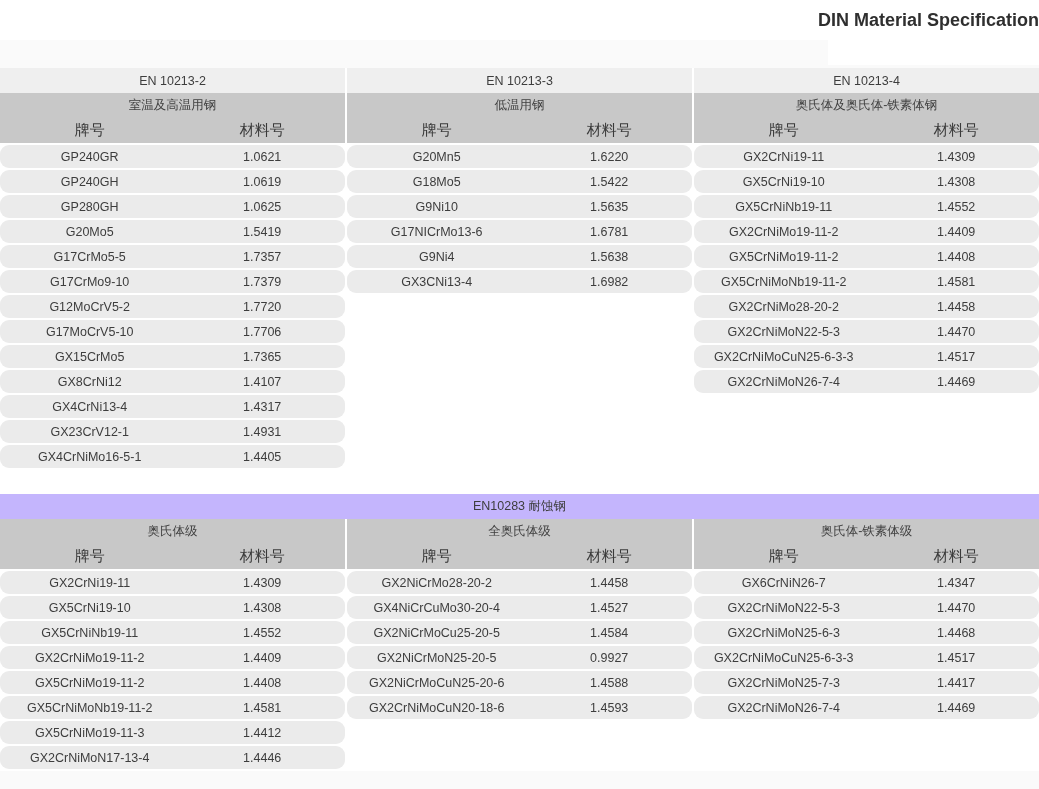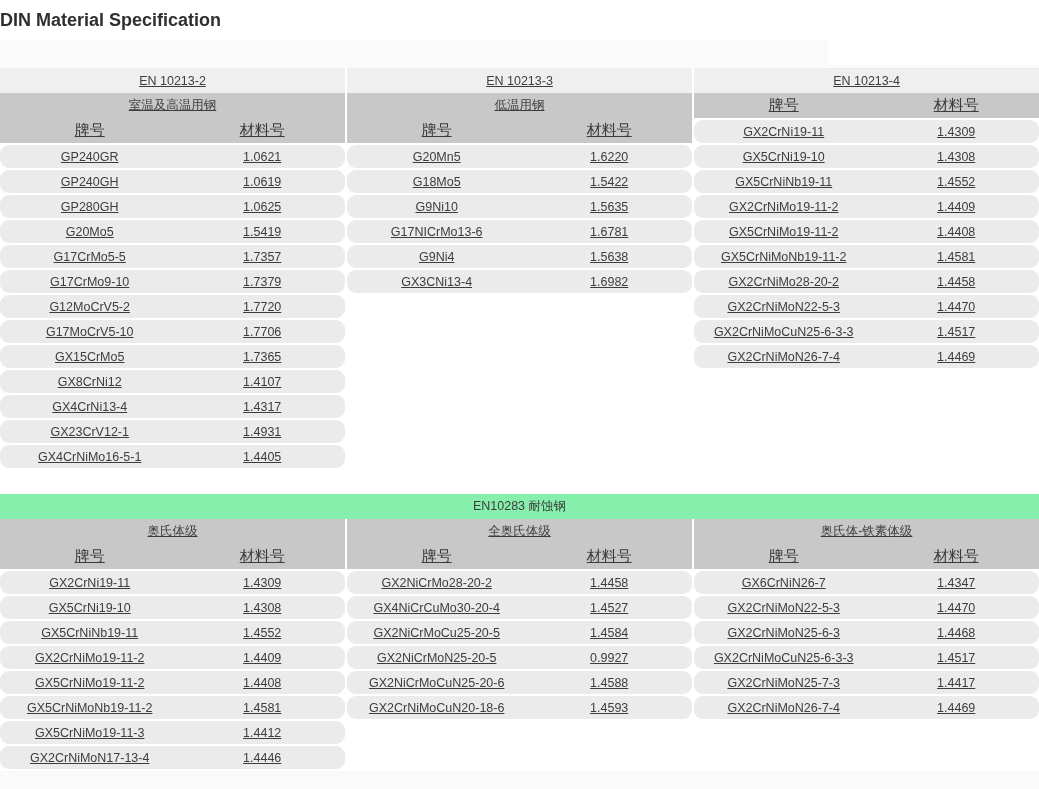--- a/index.html
+++ b/index.html
@@ -1,33 +1,33 @@
 <!DOCTYPE html>
 <html><head>
 <meta charset="utf-8">
 <style>
   html,body { margin:0; padding:0; background:#fff; }
   .page {
     width:1039px; height:789px; background:#ffffff; position:relative;
     font-family:"Liberation Sans", sans-serif; color:#3d3d3d; overflow:hidden;
   }
-  .header-area { height:40px; display:flex; align-items:center; justify-content:flex-start; }
+  .header-area { height:40px; display:flex; align-items:center; justify-content:flex-end; }
   .page-title { font-size:18px; font-weight:bold; color:#2f2f2f; }
   .band { height:28px; background:#fafafa; position:relative; }
   .band-notch { position:absolute; right:0; top:0; width:211px; height:25px; background:#ffffff; }
 
   .tables-row { display:flex; gap:2px; align-items:flex-start; }
-  .mat-table { width:345px;text-decoration:underline; }
+  .mat-table { width:345px; }
 
   .r-standard {
     height:25px; background:#efefef; display:flex; align-items:center;
     justify-content:center; font-size:12.5px; color:#3d3d3d;
   }
   .r-full-standard {
-    height:25px; background:#86efac; display:flex; align-items:center;
+    height:25px; background:#c4b5fd; display:flex; align-items:center;
     justify-content:center; font-size:12.5px; color:#3d3d3d;
   }
   .r-category {
     height:25px; background:#c8c8c8; display:flex; align-items:center;
     justify-content:center; font-size:12.5px; color:#404040;
   }
   .r-heads { height:25px; background:#c8c8c8; display:flex; align-items:center; margin-bottom:2px; font-size:15px; color:#3a3a3a; }
   .r-data { height:23px; background:#ebebeb; display:flex; align-items:center; margin-bottom:2px; font-size:12.5px;border-radius:9px; }
   .c-grade { width:52%; text-align:center; }
   .c-no { width:48%; text-align:center; }
@@ -143,20 +143,21 @@
           </div>
           <div class="r-data">
             <span class="c-grade">GX3CNi13-4</span>
             <span class="c-no">1.6982</span>
           </div>
         </div>
     </div>
 
     <div class="mat-table">
       <div class="r-standard">EN 10213-4</div>
+      <div class="r-category">奥氏体及奥氏体-铁素体钢</div>
       <div class="r-heads">
         <span class="c-grade">牌号</span>
         <span class="c-no">材料号</span>
       </div>
       <div>
           <div class="r-data">
             <span class="c-grade">GX2CrNi19-11</span>
             <span class="c-no">1.4309</span>
           </div>
           <div class="r-data">

